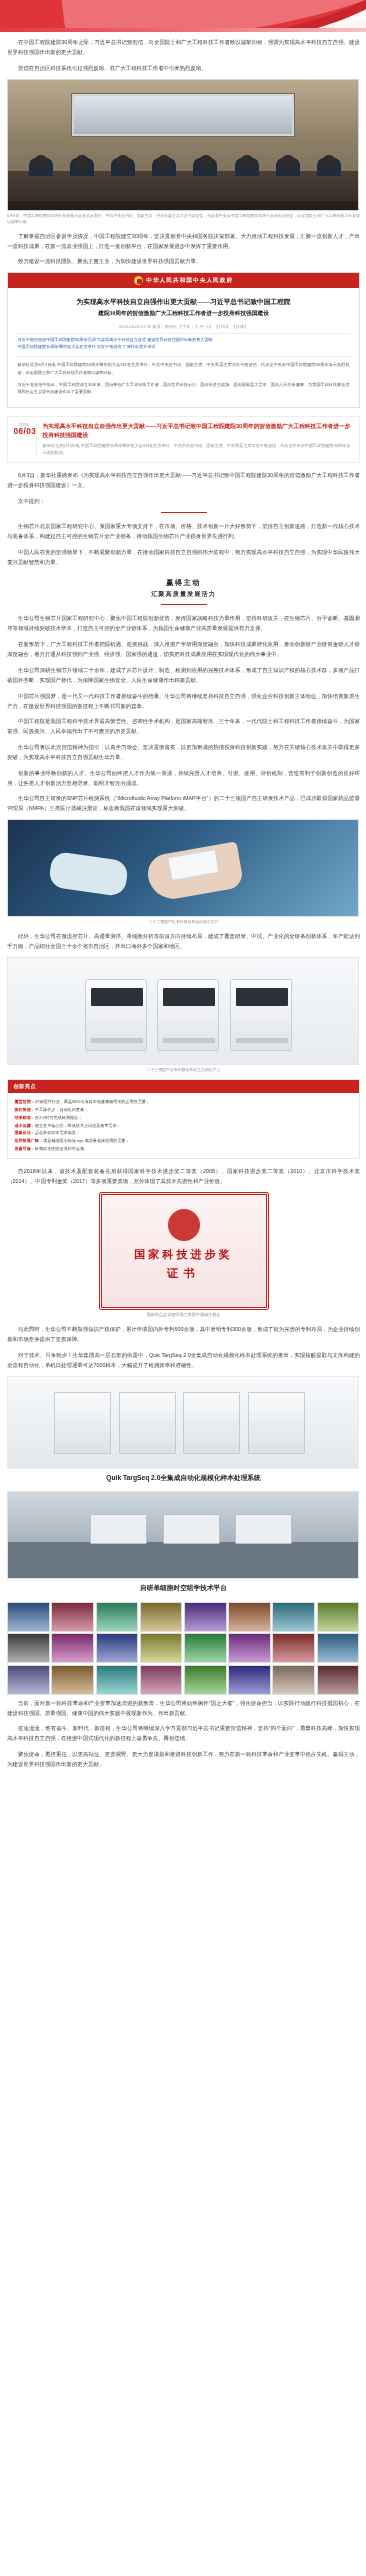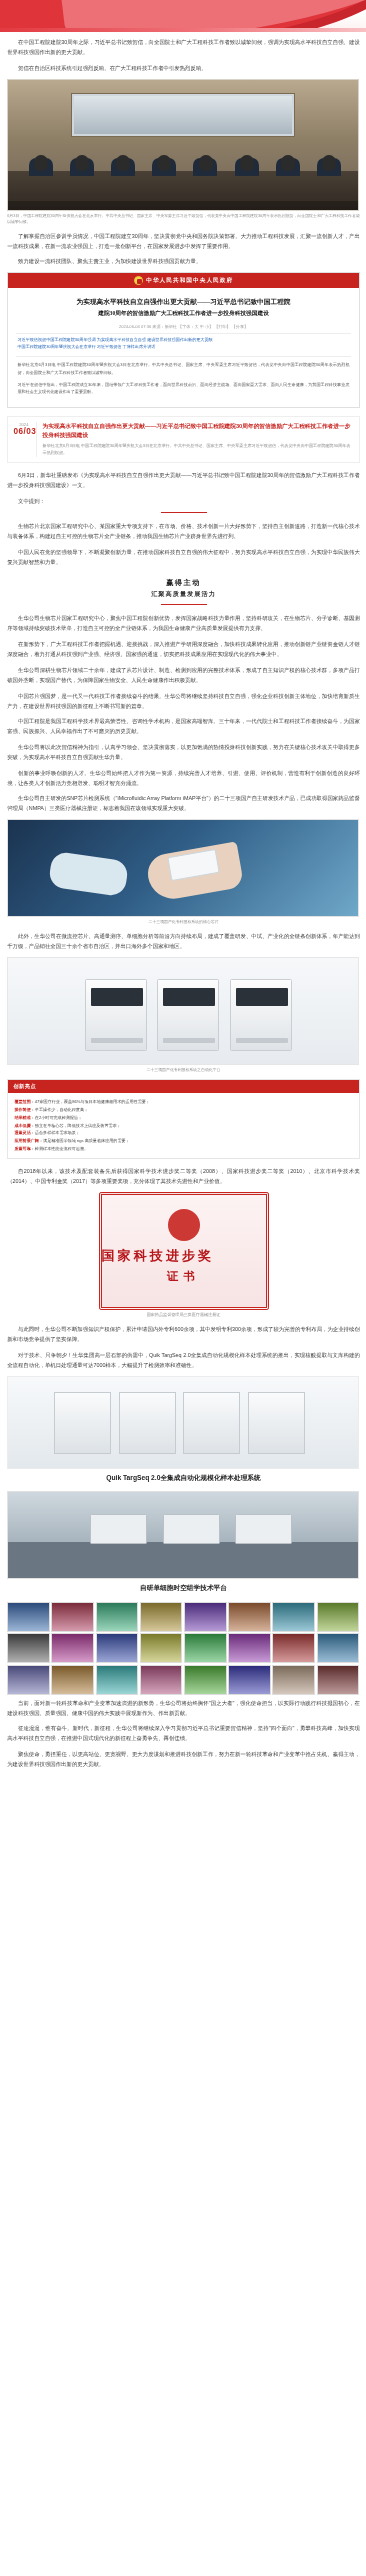--- a/index.html
+++ b/index.html
@@ -187,21 +187,21 @@
   
   .cert {
     width: 170px; height: 118px; margin: 6.2px auto 2.1px auto; position: relative;
     background: linear-gradient(180deg,#fdf3f3,#f7e3e3);
     border: 3.1px double #c7241f; border-radius: 2.1px;
   }
   .cert .seal {
     position: absolute; left: 50%; top: 13.4px; transform: translateX(-50%);
     width: 32px; height: 32px; border-radius: 50%; background: #c7241f; opacity: .9;
   }
-  .cert .t1 { font-size: 13px; color: #b7161a; margin-top: 52px; letter-spacing: 3.1px; font-weight: bold; font-family: "Liberation Serif", serif; }
+  .cert .t1 { font-size: 11px; color: #b7161a; text-align: center; margin-top: 52px; letter-spacing: 3.1px; font-weight: bold; font-family: "Liberation Serif", serif; }
   .cert .t2 { font-size: 11.3px; color: #b7161a; text-align: center; margin-top: 4.1px; letter-spacing: 5.2px; font-weight: bold; font-family: "Liberation Serif", serif; }
   .cert-caption { text-align: center; font-size: 4.1px; color: #8d8d8d; margin: 2.1px 0 7.2px 0; }
 
   
   .product-photo {
     width: 352px; height: 93px; margin: 5.2px 0 2.1px 0; position: relative; overflow: hidden;
     border: 0.5px solid #ececec; background: linear-gradient(180deg,#f7f9fb,#e3e8ec);
   }
   .product-title {
     text-align: center; font-size: 6.7px; color: #222; font-weight: bold; margin: 5.2px 0 8.2px 0;

